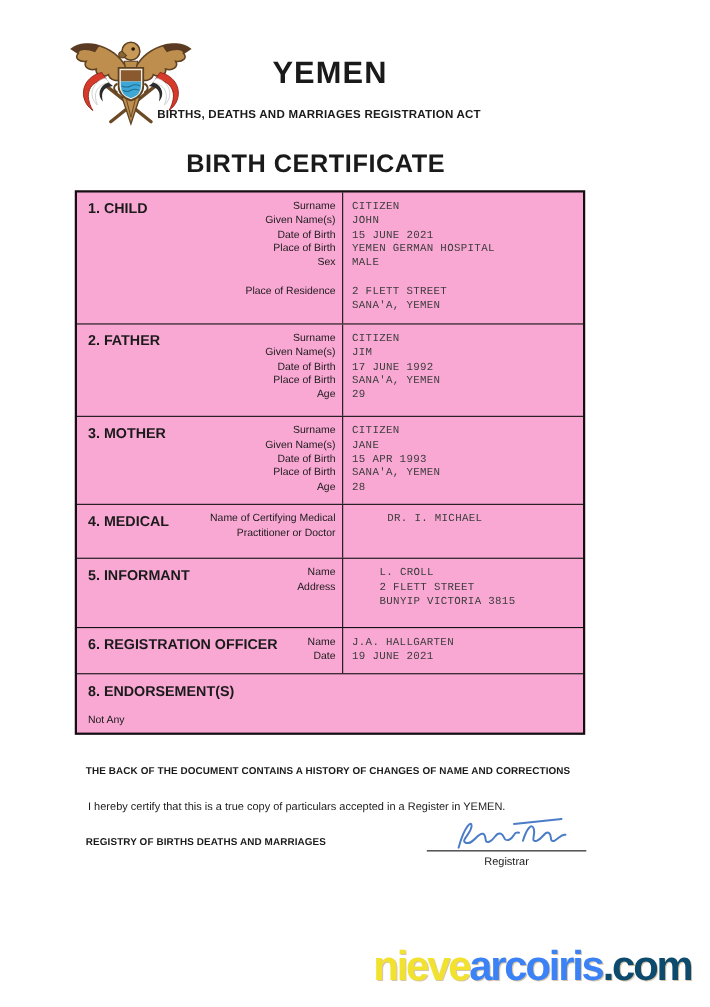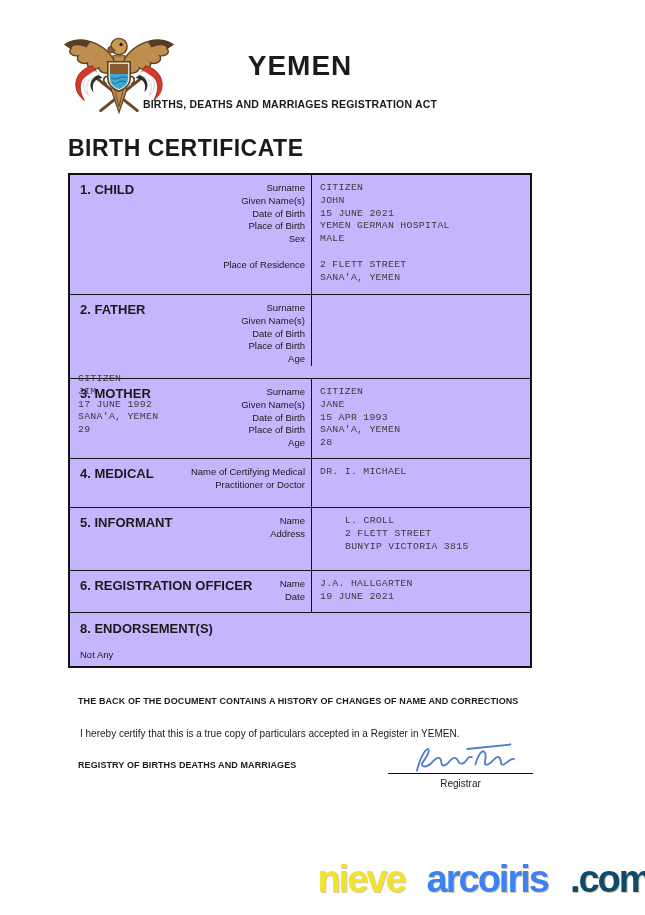--- a/index.html
+++ b/index.html
@@ -17,34 +17,34 @@
     position:absolute;left:58px;top:98px;width:464px;text-align:center;
     font-size:10.5px;font-weight:bold;letter-spacing:0.2px;
   }
   .reg-box{
     position:absolute;left:433px;top:90px;width:99px;height:59px;box-sizing:border-box;
     border:2px solid #111;text-align:center;padding-top:7px;background:#fff;
   }
   .reg-box .reg-label{font-size:10px;font-weight:bold;line-height:12.5px;white-space:pre-line;}
   .reg-box .reg-number{font-size:11px;font-weight:bold;margin-top:9px;}
   .doc-title{
-    position:absolute;left:68px;top:135px;width:464px;text-align:left;
+    position:absolute;left:55px;top:135px;width:464px;text-align:center;
     font-size:23px;font-weight:bold;letter-spacing:0.5px;margin:0;
   }
   
   .cert-table{
     position:absolute;left:68px;top:173px;width:464px;box-sizing:border-box;
-    border:2px solid #111;background:#c4b5fd;
+    border:2px solid #111;background:#f9a8d4;
   }
   .row{display:flex;box-sizing:border-box;border-top:1.5px solid #111;}
   .row:first-child{border-top:none;}
   .row-child{height:119px;}
-  .row-father{height:84px;flex-direction:column;}
+  .row-father{height:84px;}
   .row-mother{height:80px;}
-  .row-medical{height:49px;}
+  .row-medical{height:49px;gap:32px;}
   .row-informant{height:63px;gap:25px;}
   .row-registration-officer{height:42px;}
   .row-endorsements{height:54px;display:block;position:relative;}
   .cell-left{
     width:242px;box-sizing:border-box;border-right:1.5px solid #111;
     position:relative;padding:7px 6px 0 0;
   }
   .section-title{
     position:absolute;left:10px;top:7px;font-size:13px;font-weight:bold;white-space:nowrap;
   }
@@ -64,21 +64,20 @@
   .sign-block{position:absolute;left:388px;top:740px;width:145px;text-align:center;}
   .sign-svg{display:block;margin:0 auto;}
   .sign-line{border-top:1.5px solid #111;margin-top:-3px;}
   .registrar-label{font-size:10px;margin-top:4px;}
   
   .watermark{
     position:absolute;right:2px;bottom:8px;width:318px;height:56px;background:#fff;
     display:flex;align-items:center;justify-content:center;
     font-size:38px;font-weight:bold;letter-spacing:-2px;white-space:nowrap;
     font-family:"Liberation Sans",sans-serif;
-    gap:22px;
   }
   .watermark span{text-shadow:1px 1px 0 rgba(150,90,0,0.35);}
 </style>
 </head>
 <body>
 
 <div class="page">
 
   <svg class="emblem" viewBox="0 0 112 84" xmlns="http://www.w3.org/2000/svg">
 

